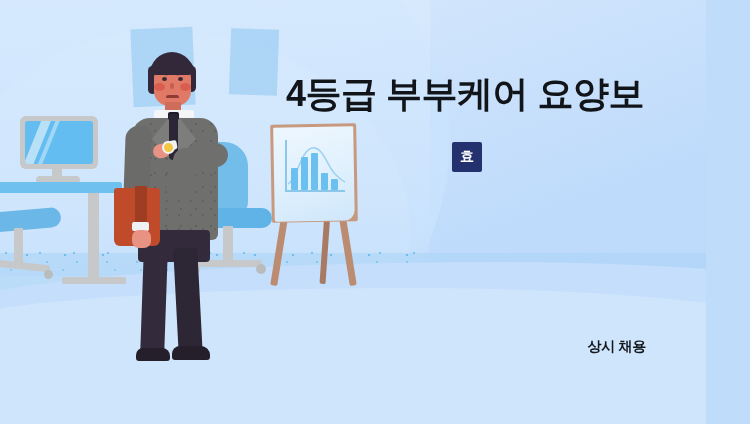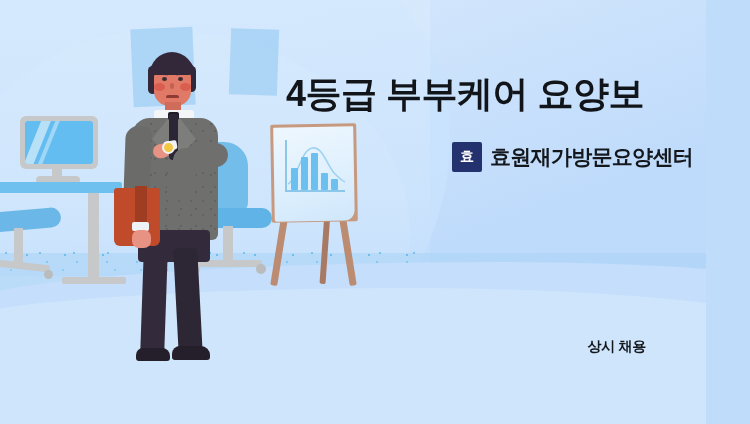--- a/index.html
+++ b/index.html
@@ -266,17 +266,16 @@
     <div class="folder"></div>
     <div class="folder-edge"></div>
     <div class="cuff2"></div>
     <div class="hand-folder"></div>
   </div>
 
   <div class="headline">4등급 부부케어 요양보</div>
 
   <div class="brandrow">
     <div class="brand-badge">효</div>
-    <div class="brand-name">효원재가방문요양센터</div>
   </div>
 
   <div class="cta">상시 채용</div>
 </div>
 
 </body></html>

